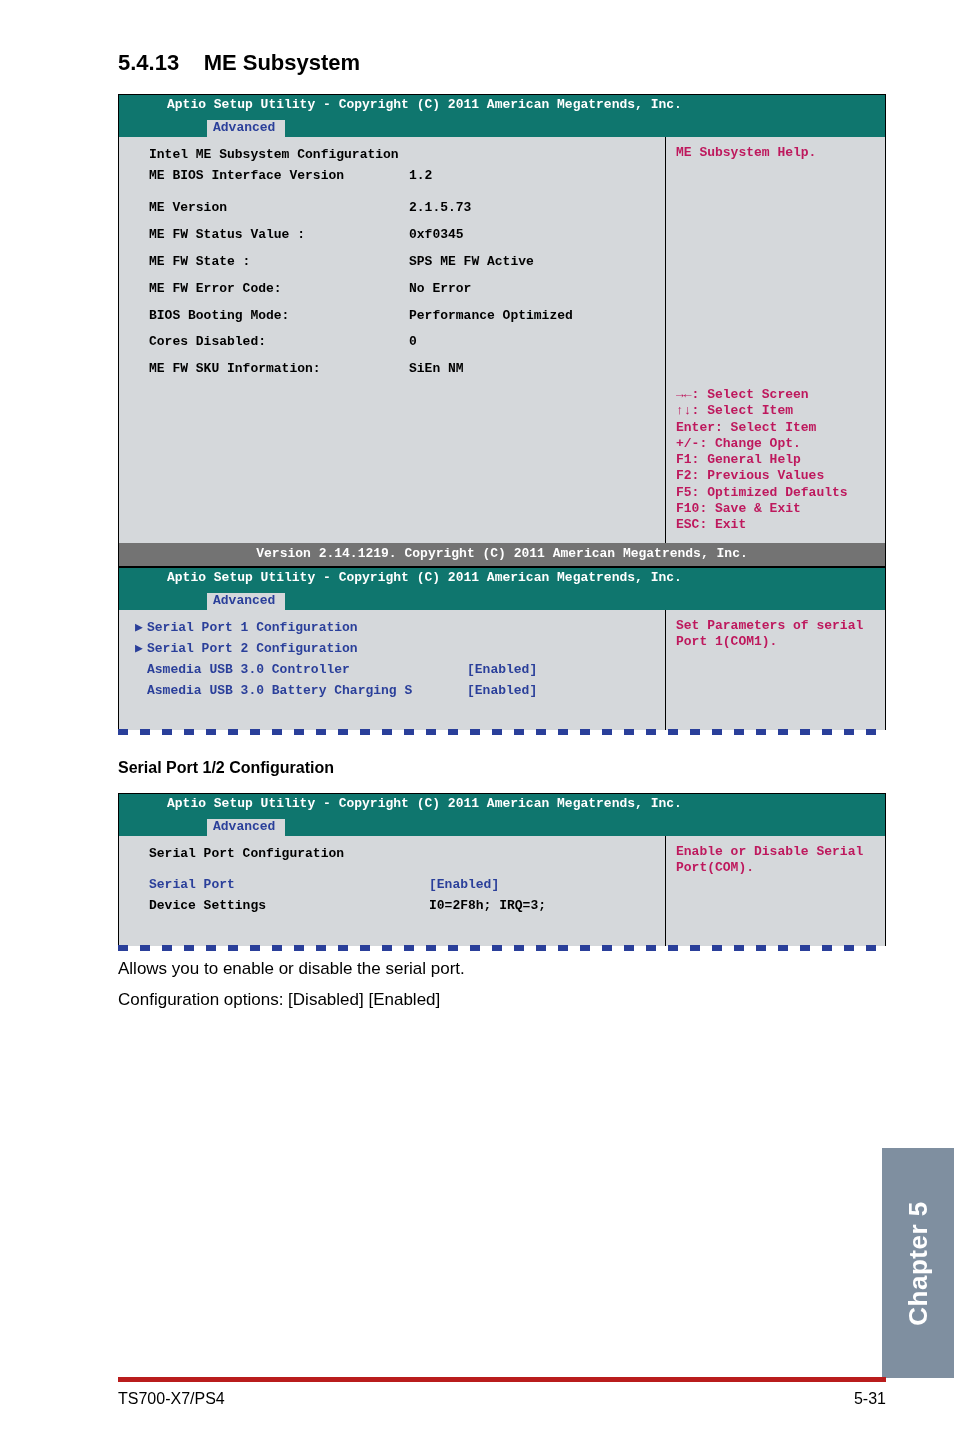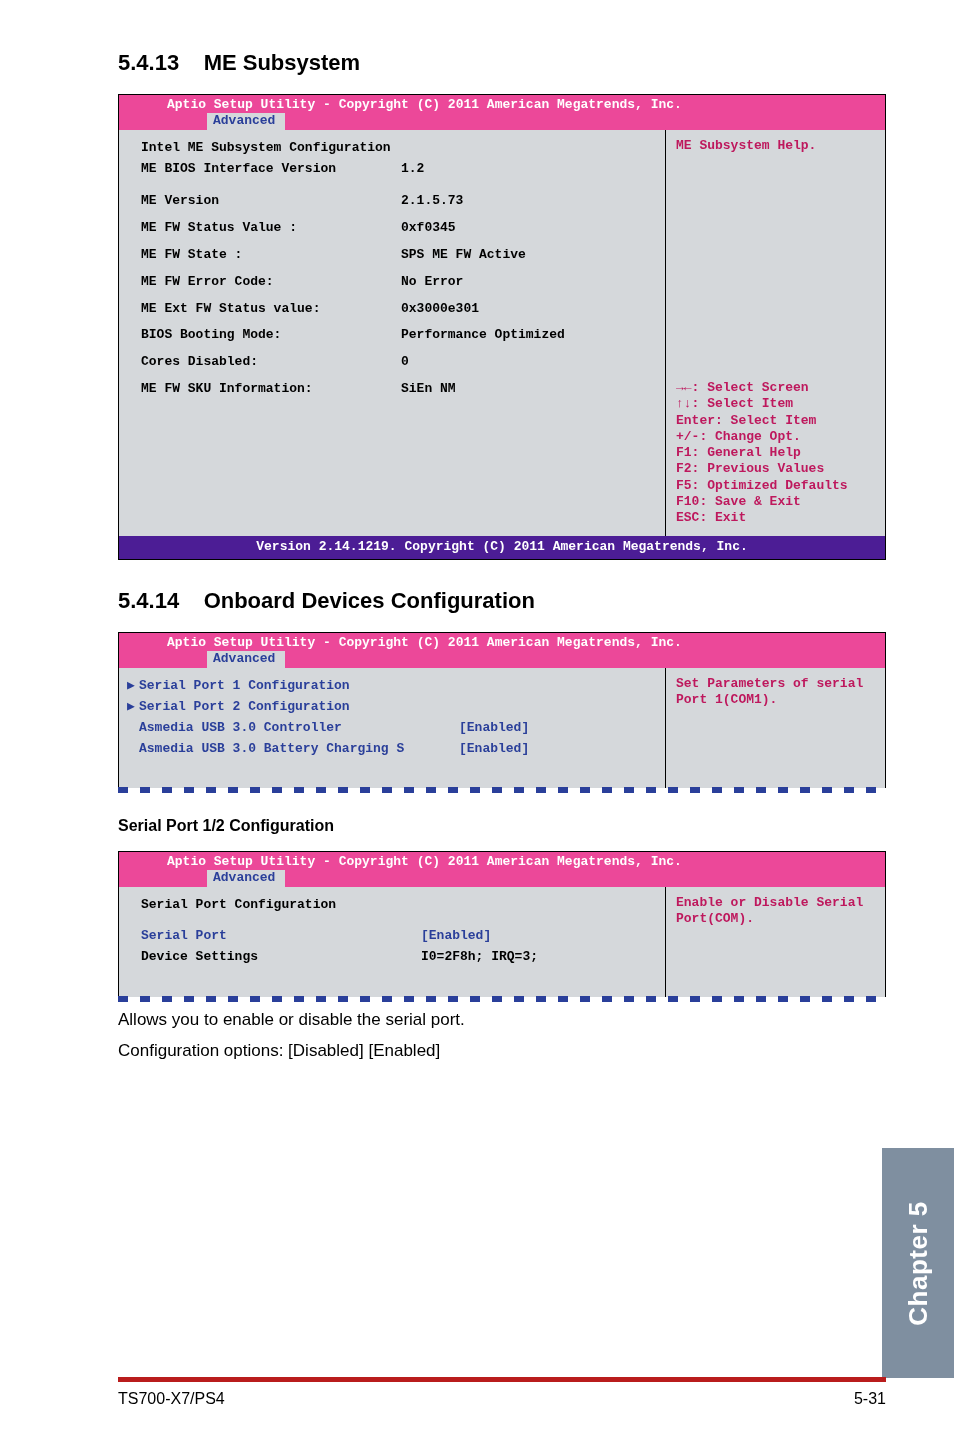--- a/index.html
+++ b/index.html
@@ -28,54 +28,55 @@
   
   .bios {
     font-family: "Courier New", monospace;
     font-size: 13px;
     font-weight: bold;
     border: 1px solid #000;
     background: #d5d8db;
     line-height: 1.15;
   }
   .bios .titlebar {
-    background: #ec4899;
+    background: #0f766e;
     color: #fff;
     padding: 3px 8px 0 8px;
   }
   .bios .titlebar .top-line { padding-left: 40px; }
-  .bios .tab-row { padding: 0 0 0 80px; }
+  .bios .tab-row { padding: 0 0 0 80px; margin-top: 7px; }
   .bios .tab {
     display: inline-block;
     background: #d5d8db;
     color: #2a3f9a;
     padding: 1px 10px 1px 6px;
   }
   .bios .body {
     display: flex;
+    margin-left: 8px;
   }
   .bios .left {
     flex: 1;
     padding: 8px 12px 10px 22px;
   }
   .bios .right {
     width: 220px;
     border-left: 1px solid #000;
     padding: 8px 10px 10px 10px;
     color: #be185d;
   }
   .bios .row {
     display: flex;
     padding: 3px 0;
   }
   .bios .row.spaced { padding: 6px 0; }
   .bios .row .k { width: 260px; flex-shrink: 0; }
   .bios .row .v { flex: 1; }
   .bios .footer {
-    background: #4c1d95;
+    background: #737373;
     color: #fff;
     text-align: center;
     padding: 4px 0;
   }
   .help-block { margin-top: 4px; }
   .help-line { padding: 0; line-height: 1.25; white-space: nowrap; }
 
   
   .bios.short .body { min-height: 120px; }
   .bios.shorter .body { min-height: 110px; }
@@ -166,24 +167,20 @@
             <span class="k">ME FW Status Value :</span>
             <span class="v">0xf0345</span>
           </div>
         <div class="row spaced">
             <span class="k">ME FW State        :</span>
             <span class="v">   SPS ME FW Active</span>
           </div>
         <div class="row spaced">
             <span class="k">ME FW Error Code:</span>
             <span class="v">No Error</span>
-          </div>
-        <div class="row spaced">
-            <span class="k">ME Ext FW Status value:</span>
-            <span class="v">0x3000e301</span>
           </div>
         <div class="row spaced">
             <span class="k">BIOS Booting Mode:</span>
             <span class="v">Performance Optimized</span>
           </div>
         <div class="row spaced">
             <span class="k">Cores Disabled:</span>
             <span class="v">0</span>
           </div>
         <div class="row spaced">
@@ -203,24 +200,20 @@
           <div class="help-line">F2: Previous Values</div>
           <div class="help-line">F5: Optimized Defaults</div>
           <div class="help-line">F10: Save &amp; Exit</div>
           <div class="help-line">ESC: Exit</div>
         </div>
       </div>
     </div>
     <div class="footer">Version 2.14.1219. Copyright (C) 2011 American Megatrends, Inc.</div>
   </div>
 
-  <h2 class="section" style="margin-top:28px">
-    <span>5.4.14</span>&nbsp;&nbsp;&nbsp;
-    <span>Onboard Devices Configuration</span>
-  </h2>
 
   <div class="bios short dashed-bottom">
     <div class="titlebar">
       <div class="top-line">Aptio Setup Utility - Copyright (C) 2011 American Megatrends, Inc.</div>
       <div class="tab-row"><span class="tab">Advanced</span></div>
     </div>
     <div class="body">
       <div class="left" style="padding-left:8px">
         <div class="row blue-text">
             <span class="tri">▶</span>

